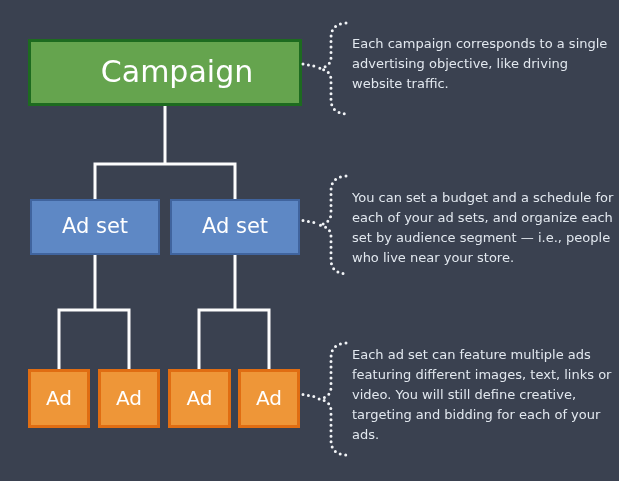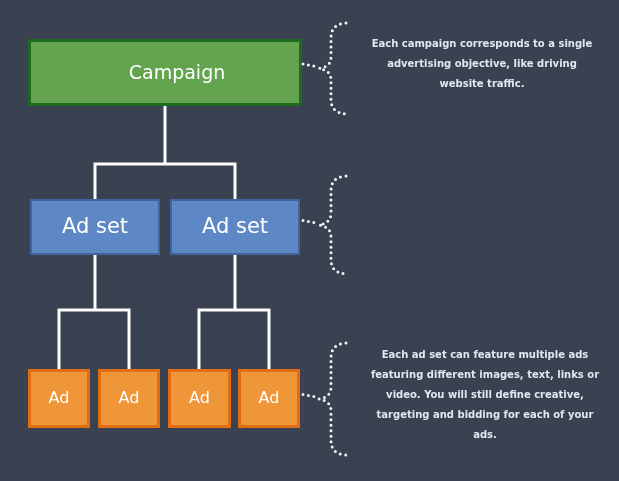--- a/index.html
+++ b/index.html
@@ -18,50 +18,49 @@
     box-sizing: border-box;
     display: flex;
     align-items: center;
     justify-content: center;
     color: var(--box_text);
   }
   .box span { transform: translateY(-1px); }
   .campaign {
     background: var(--campaign_fill);
     border: 3px solid var(--campaign_border);
-    font-size: 19px;
+    font-size: 30px;
     padding-left: 24px;
   }
   .adset {
     background: var(--adset_fill);
     border: 2px solid var(--adset_border);
     font-size: 21px;
     text-align: right;
   }
   .ad {
     background: var(--ad_fill);
     border: 3px solid var(--ad_border);
-    font-size: 16px;
+    font-size: 20px;
   }
   .brace-path {
     stroke: var(--brace);
     stroke-width: 3;
     fill: none;
     stroke-linecap: round;
     stroke-dasharray: 0 5.5;
   }
   .annotation {
     position: absolute;
     left: 352px;
     color: var(--annotation_text);
-    font-size: 10px;
-    font-weight: bold;
+    font-size: 13px;
+    font-weight: normal;
     line-height: 20px;
     white-space: pre-line;
-    text-align: center;
   }
 </style>
 </head>
 <body>
 
 <div class="canvas">
 
   <svg class="overlay" width="619" height="481">
     <path class="connector" d="M165 106 L165 164"></path>
     <path class="connector" d="M95 200 L95 164 L235 164 L235 200"></path>
@@ -106,19 +105,23 @@
   </svg>
 
   <svg class="overlay" style="left:296px; top:340px;" width="54" height="118" viewBox="-16 0 54 118">
     <path class="brace-path" d="M34 3 C23 4 19 9 19 18 L19 47 C19 54 15 57.5 7 59 C15 60.5 19 64 19 71 L19 100 C19 109 23 114 34 115"></path>
     <path class="brace-path" d="M-9 54.5 L4 57"></path>
   </svg>
 
   <div class="annotation" style="top:34px; width:260px;">Each campaign corresponds to a single
 advertising objective, like driving
 website traffic.</div>
+  <div class="annotation" style="top:188px; width:266px;">You can set a budget and a schedule for
+each of your ad sets, and organize each
+set by audience segment — i.e., people
+who live near your store.</div>
   <div class="annotation" style="top:345px; width:266px;">Each ad set can feature multiple ads
 featuring different images, text, links or
 video. You will still define creative,
 targeting and bidding for each of your
 ads.</div>
 
 </div>
 
 </body></html>

